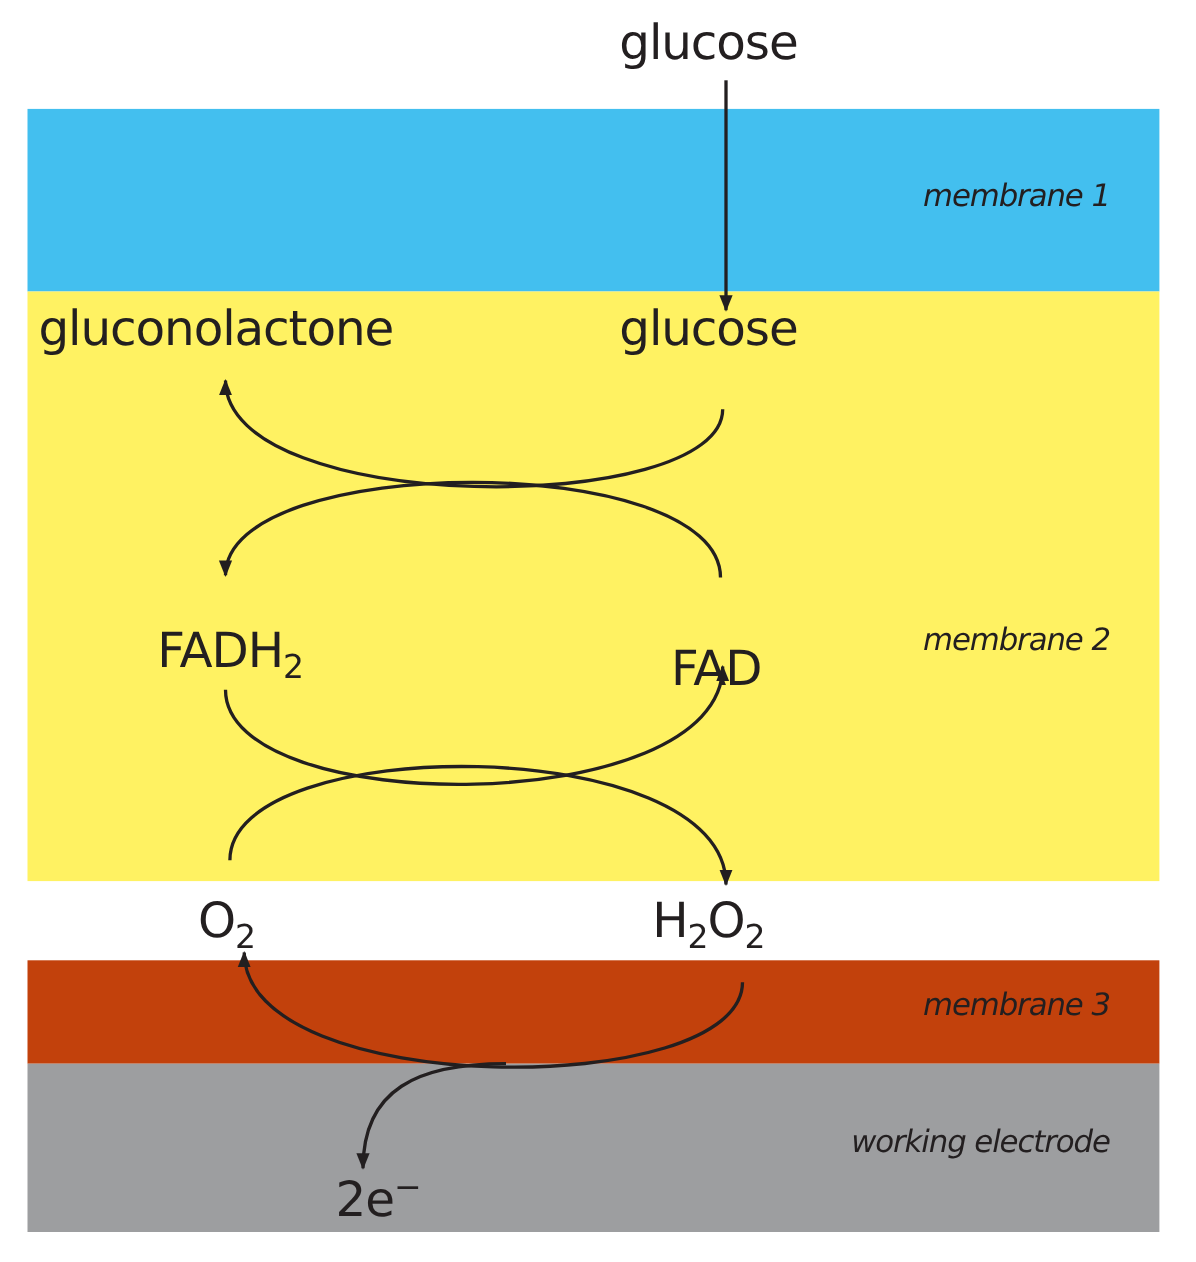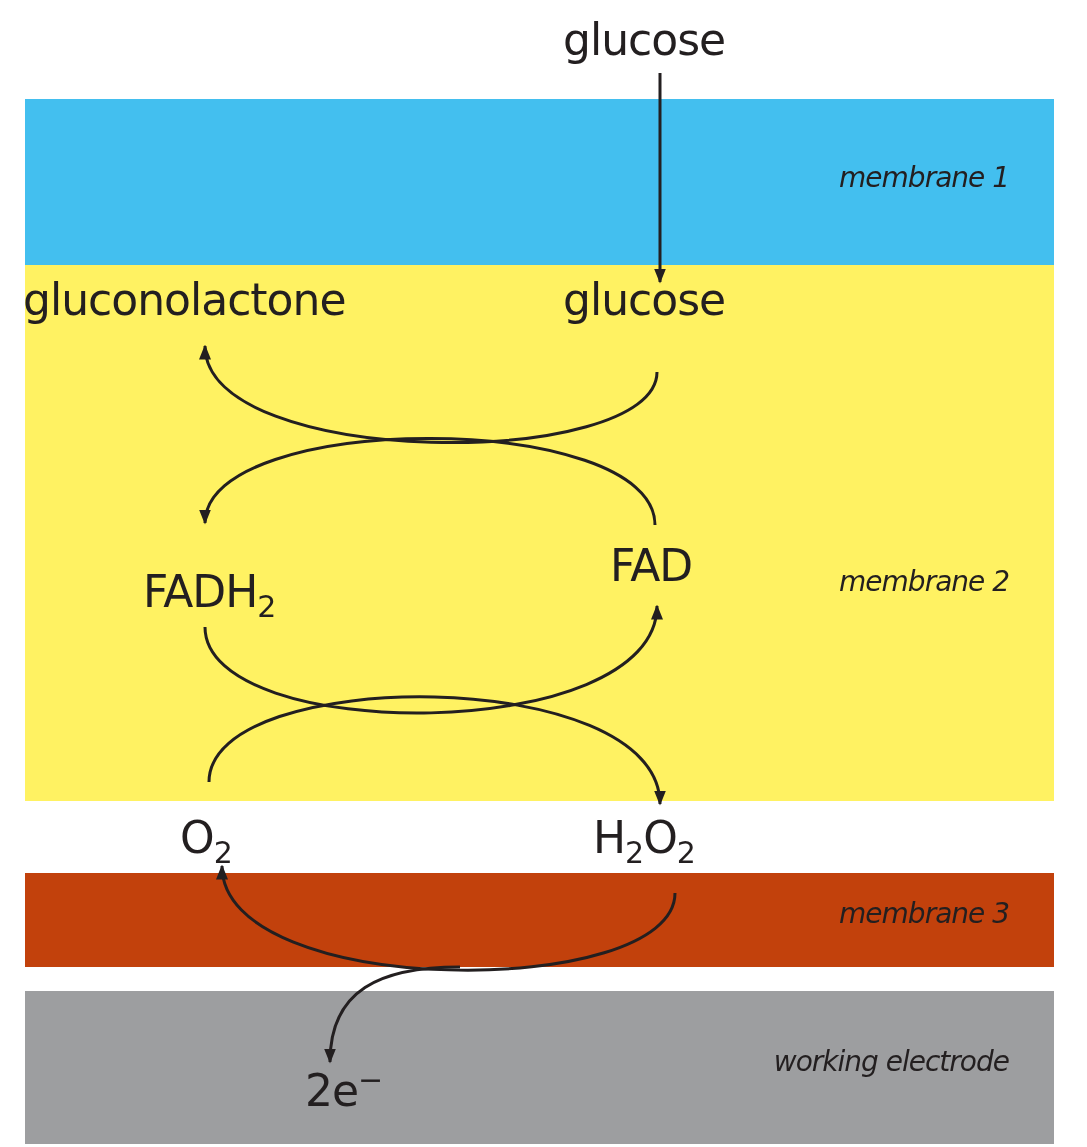--- a/index.html
+++ b/index.html
@@ -2,21 +2,21 @@
 <html><head>
 <meta charset="utf-8">
 <style>
   html, body { margin:0; padding:0; background:#ffffff; }
   body { width:1087px; height:1147px; position:relative; overflow:hidden;
          font-family:"DejaVu Sans", sans-serif; color:#231f20; }
   .layer { position:absolute; left:25px; width:1029px; }
   #l1 { top:99px; height:166px; background:#43bfef; }
   #l2 { top:265px; height:536px; background:#fff262; }
   #l3 { top:873px; height:94px; background:#c2410c; }
-  #l4 { top:967px; height:153px; background:#9d9ea0;margin-top:24px; }
+  #l4 { top:967px; height:153px; background:#9d9ea0; }
   .lname { position:absolute; right:45px; font-style:italic; font-size:28px;
            font-family:"DejaVu Sans", sans-serif; letter-spacing:-1px; color:#231f20; }
   .species { position:absolute; font-size:44px; color:#231f20; letter-spacing:-1px; white-space:nowrap;text-align:center; }
   .species sub { font-size:30px; vertical-align:-10px; }
   .species sup { font-size:30px; vertical-align:16px; }
   svg#arrows { position:absolute; left:0; top:0; }
 </style>
 </head>
 <body>
 
@@ -45,21 +45,21 @@
     <path d="M655,525 C655,410 205,410 205,523" marker-end="url(#ah)"></path>
     <path d="M205,627 C205,745 657,745 657,606" marker-end="url(#ah)"></path>
     <path d="M209,782 C209,665 660,665 660,804" marker-end="url(#ah)"></path>
     <path d="M675,893 C675,1000 222,1000 222,866" marker-end="url(#ah)"></path>
     <path d="M460,967 C380,967 330,990 330,1062" marker-end="url(#ah)"></path>
   </g>
 </svg>
 
 <div class="species" style="left:563px; top:14px;">glucose</div>
 <div class="species" style="left:563px; top:274px;">glucose</div>
-<div class="species" style="left:23px; top:274px;">gluconolactone</div>
+<div class="species" style="left:35px; top:274px;">gluconolactone</div>
 
 <div class="species" style="left:143px; top:566px;"><span>FADH</span><sub>2</sub></div>
-<div class="species" style="left:610px; top:540px;">FAD</div>
+<div class="species" style="left:610px; top:583px;">FAD</div>
 
 <div class="species" style="left:180px; top:812px;"><span>O</span><sub>2</sub></div>
 <div class="species" style="left:593px; top:812px;"><span>H</span><sub>2</sub><span>O</span><sub>2</sub></div>
 
 <div class="species" style="left:305px; top:1062px;"><span style="font-style:normal;margin-top:30px;">2e</span><sup>−</sup></div>
 
 </body></html>

